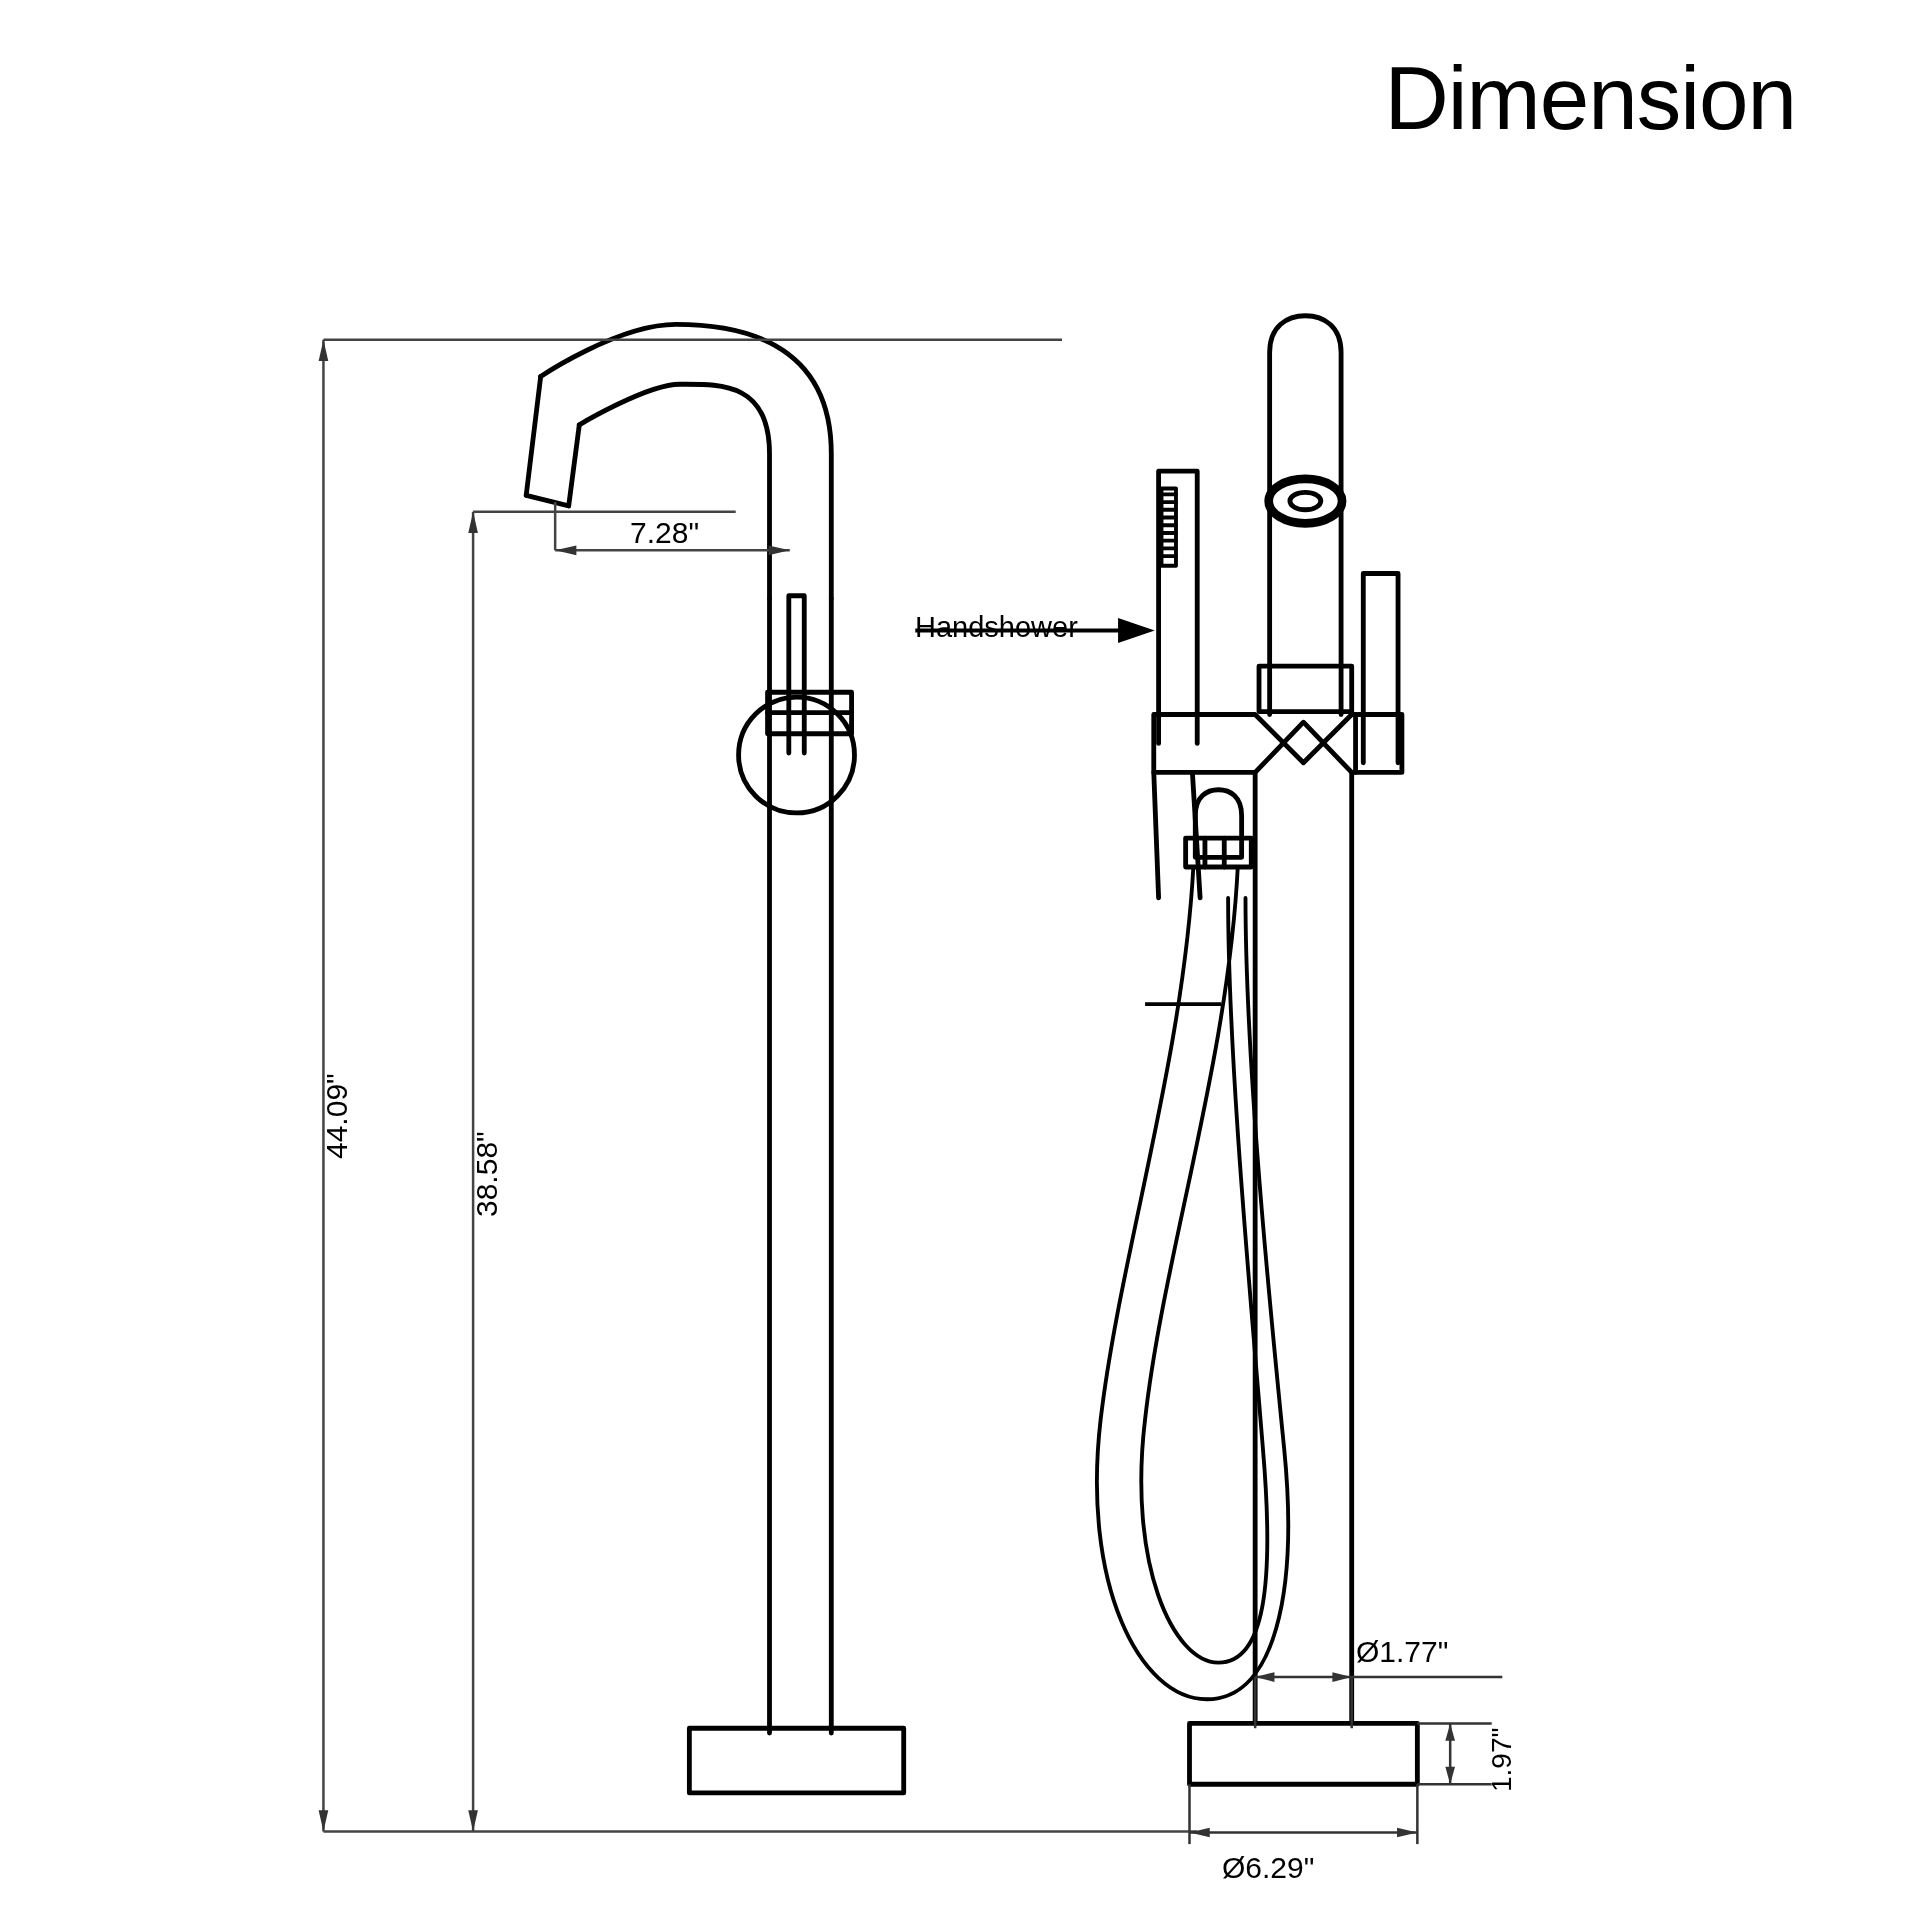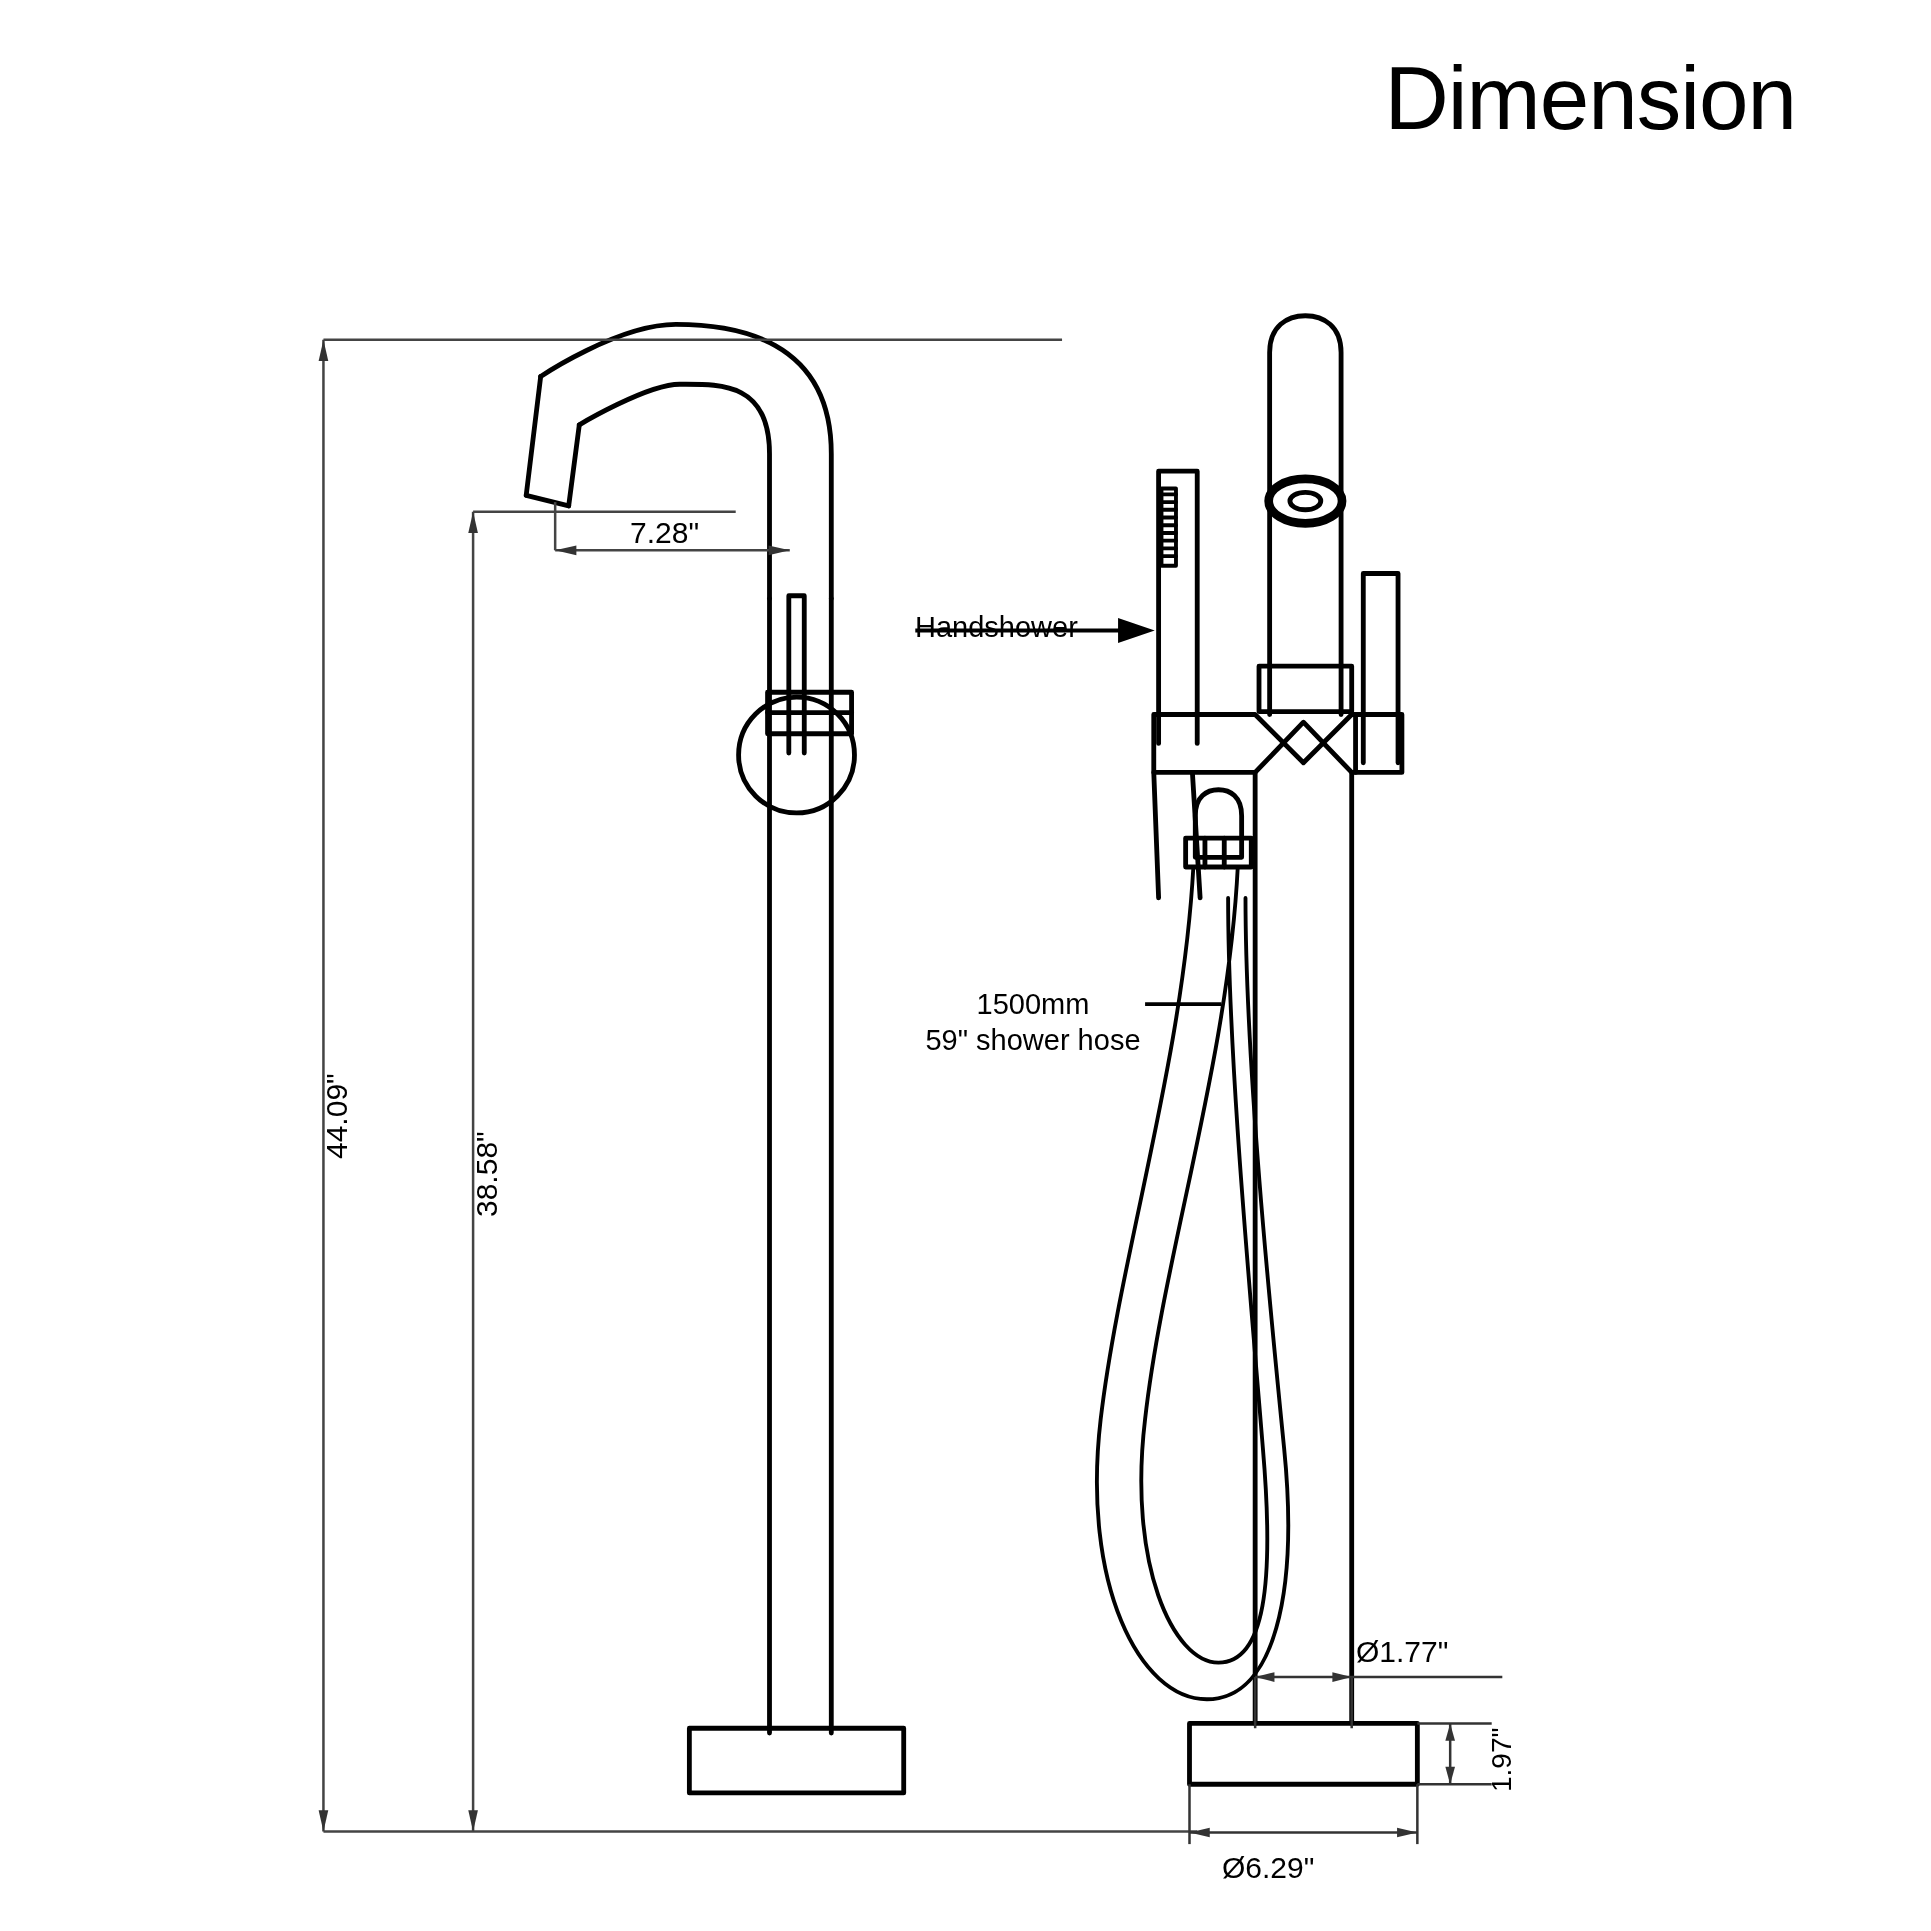--- a/index.html
+++ b/index.html
@@ -223,19 +223,15 @@
   <div class="dim-label" style="left: 630px; top: 515px;">7.28"</div>
 
   <div class="dim-label" style="left: 1356px; top: 1634px;">Ø1.77"</div>
 
   <div class="dim-label vert" style="left: 1485px; top: 1792px; font-size: 28px;">1.97"</div>
 
   <div class="dim-label" style="left: 1222px; top: 1850px;">Ø6.29"</div>
 
   <div class="note-label" style="left: 915px; top: 591px;">Handshower</div>
 
-  <div class="note-label two-line" style="left: 922px; top: 966px; width: 222px;">
-    <div>1500mm</div>
-    <div>59" shower hose</div>
-  </div>
 
 </div>
 
 
 </body></html>

